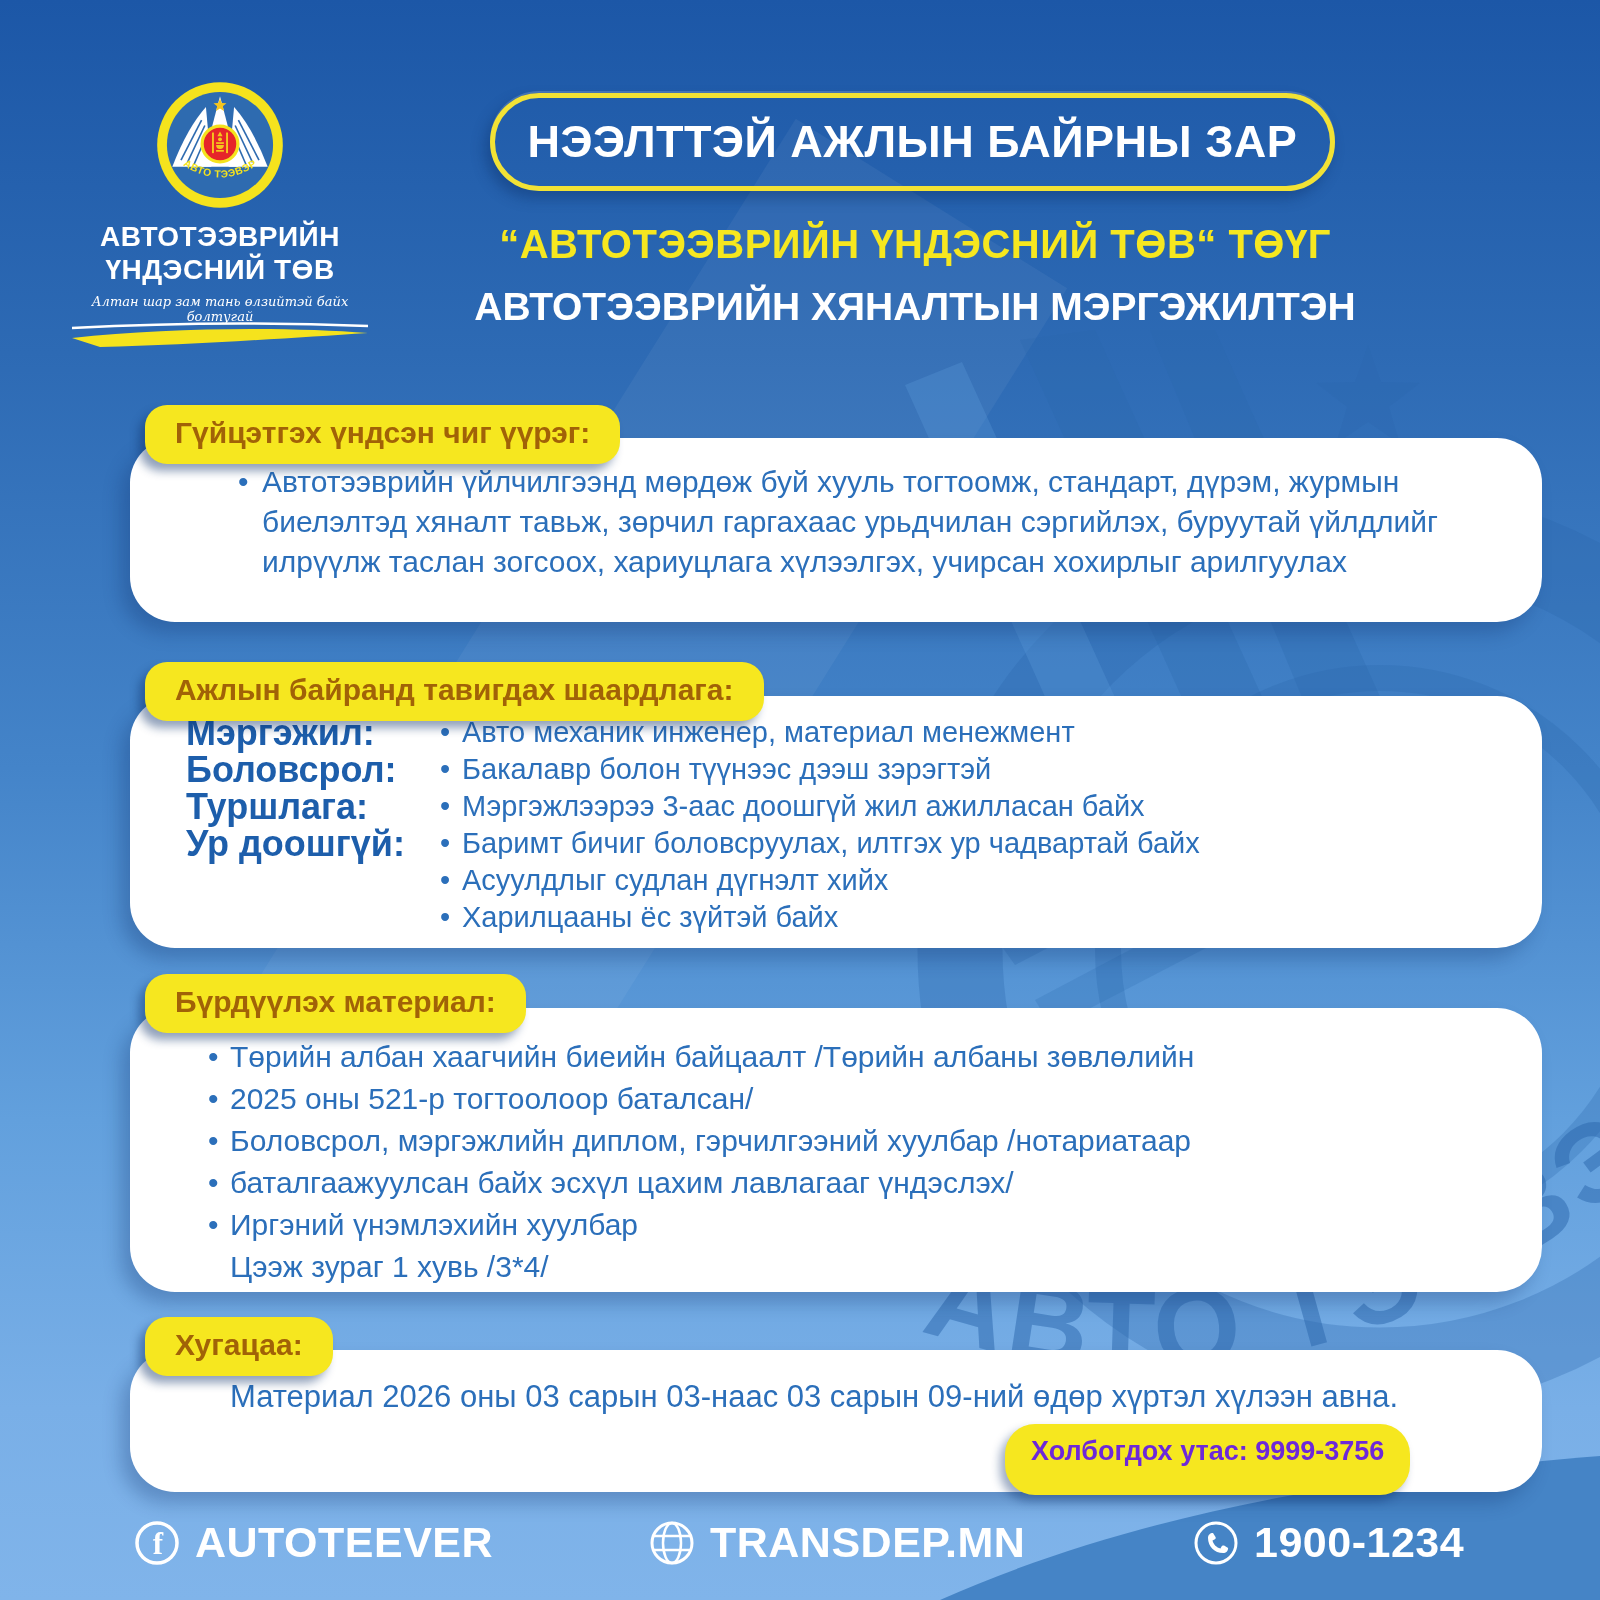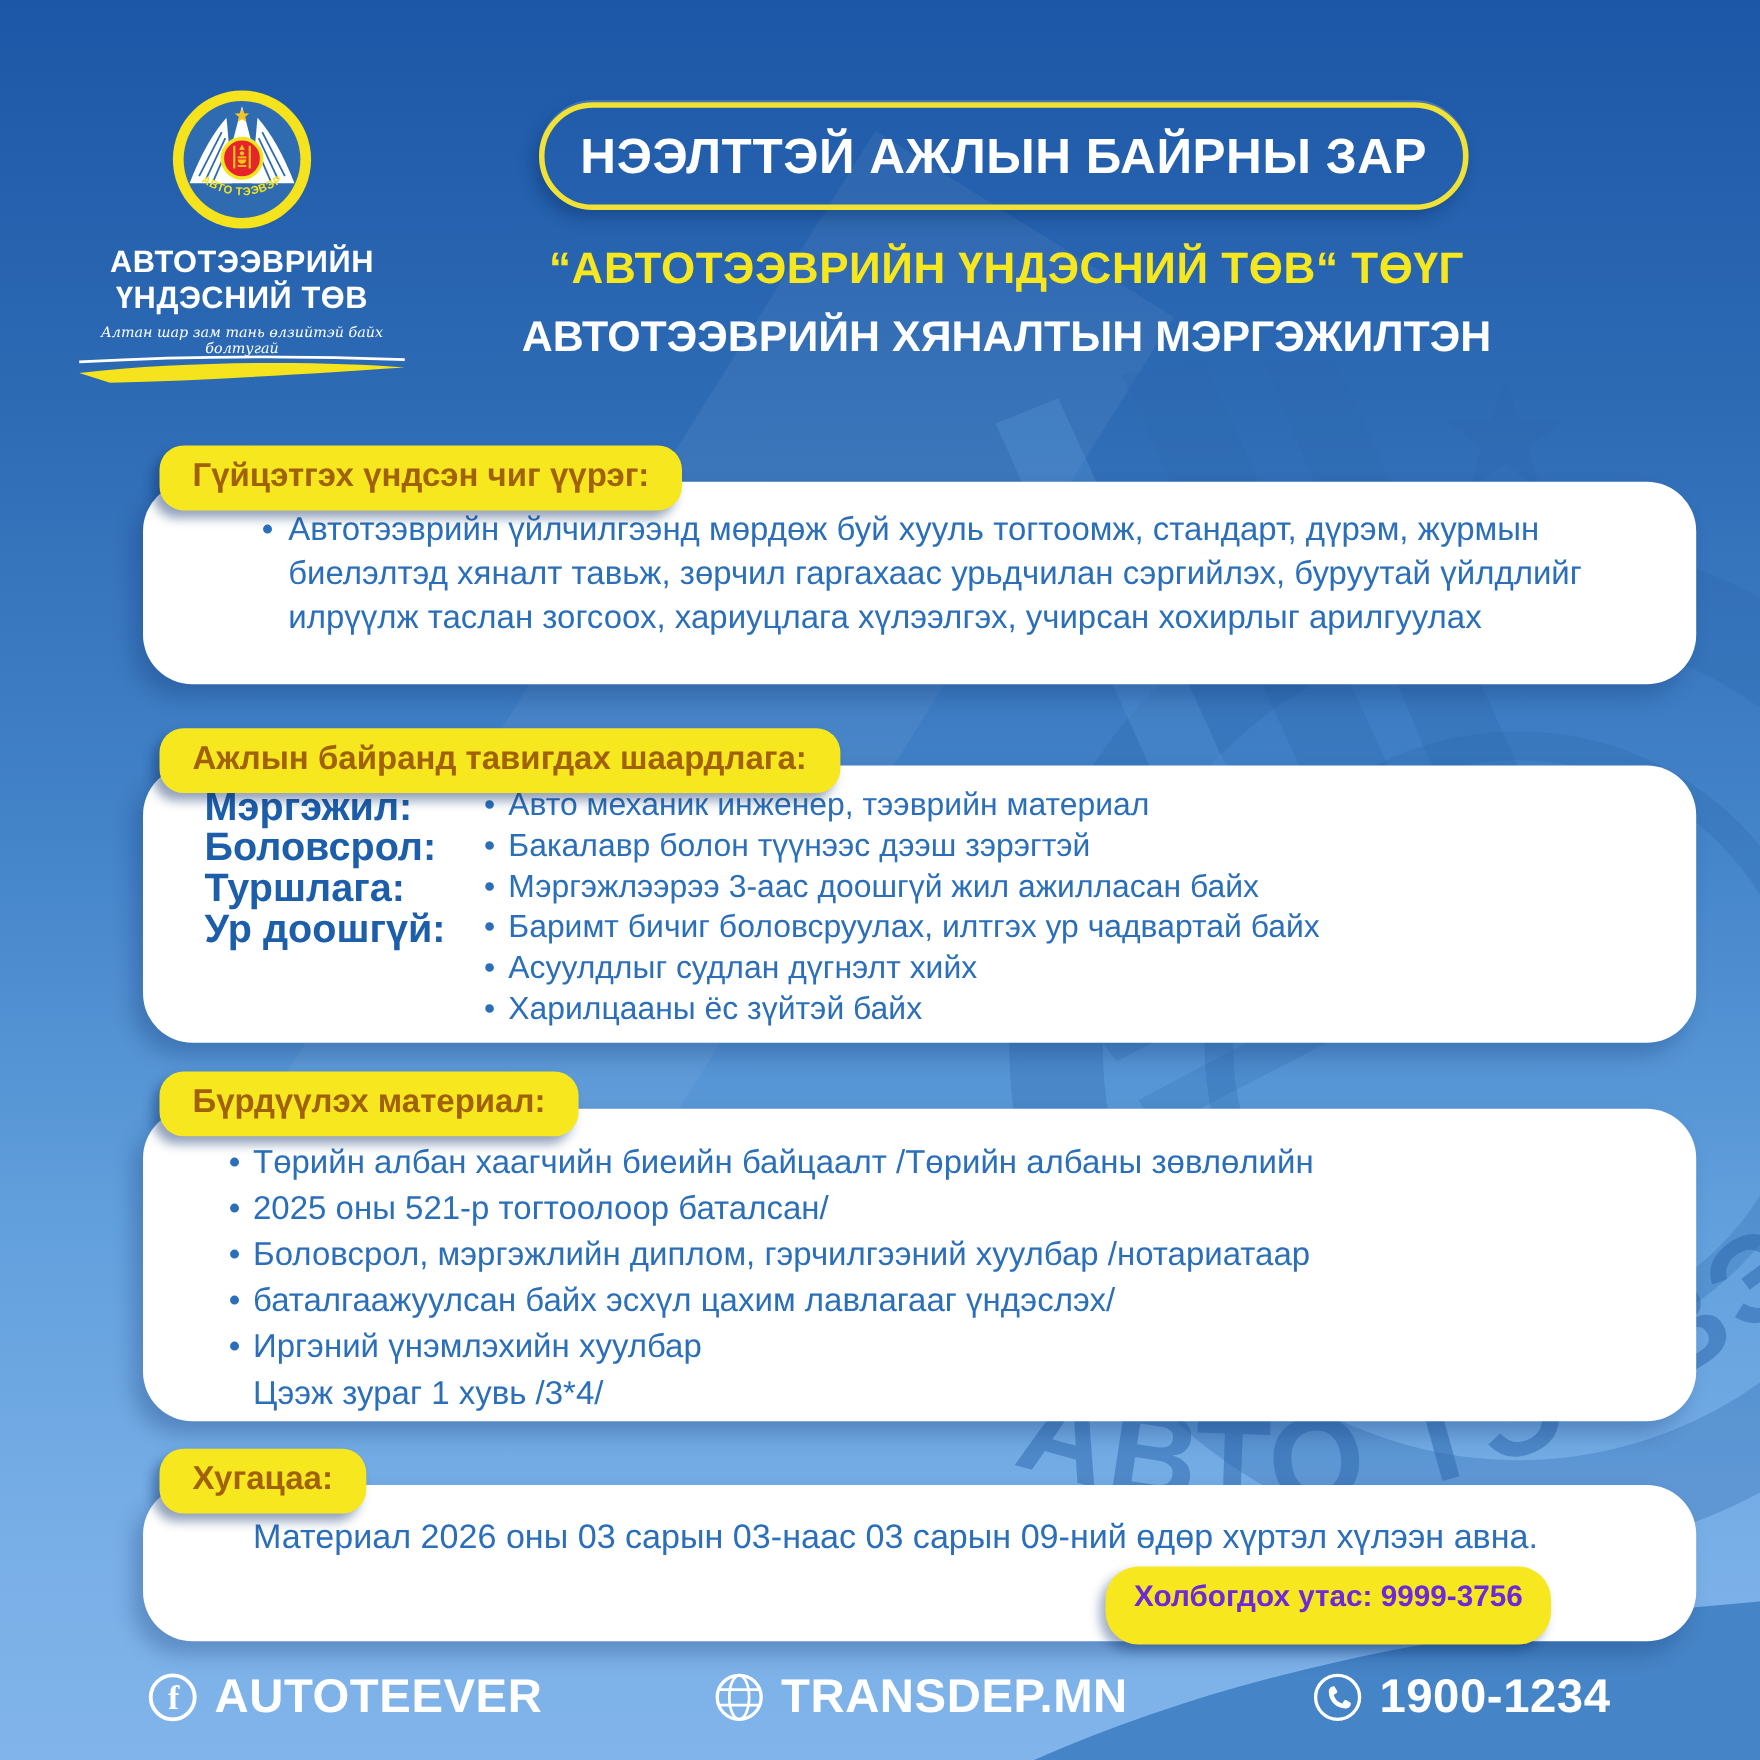--- a/index.html
+++ b/index.html
@@ -170,21 +170,21 @@
     <ul>
       <li>Автотээврийн үйлчилгээнд мөрдөж буй хууль тогтоомж, стандарт, дүрэм, журмын биелэлтэд хяналт тавьж, зөрчил гаргахаас урьдчилан сэргийлэх, буруутай үйлдлийг илрүүлж таслан зогсоох, хариуцлага хүлээлгэх, учирсан хохирлыг арилгуулах</li>
     </ul>
   </div>
 
   <div class="pill pill-2">Ажлын байранд тавигдах шаардлага:</div>
   <div class="card card-2">
     <div class="req-rows">
       <div class="req-row">
         <span class="req-label">Мэргэжил:</span>
-        <span class="req-text">Авто механик инженер, тээврийн материал</span>
+        <span class="req-text">Авто механик инженер, материал менежмент</span>
       </div>
       <div class="req-row">
         <span class="req-label">Боловсрол:</span>
         <span class="req-text">Бакалавр болон түүнээс дээш зэрэгтэй</span>
       </div>
       <div class="req-row">
         <span class="req-label">Туршлага:</span>
         <span class="req-text">Мэргэжлээрээ 3-аас доошгүй жил ажилласан байх</span>
       </div>
       <div class="req-row">

